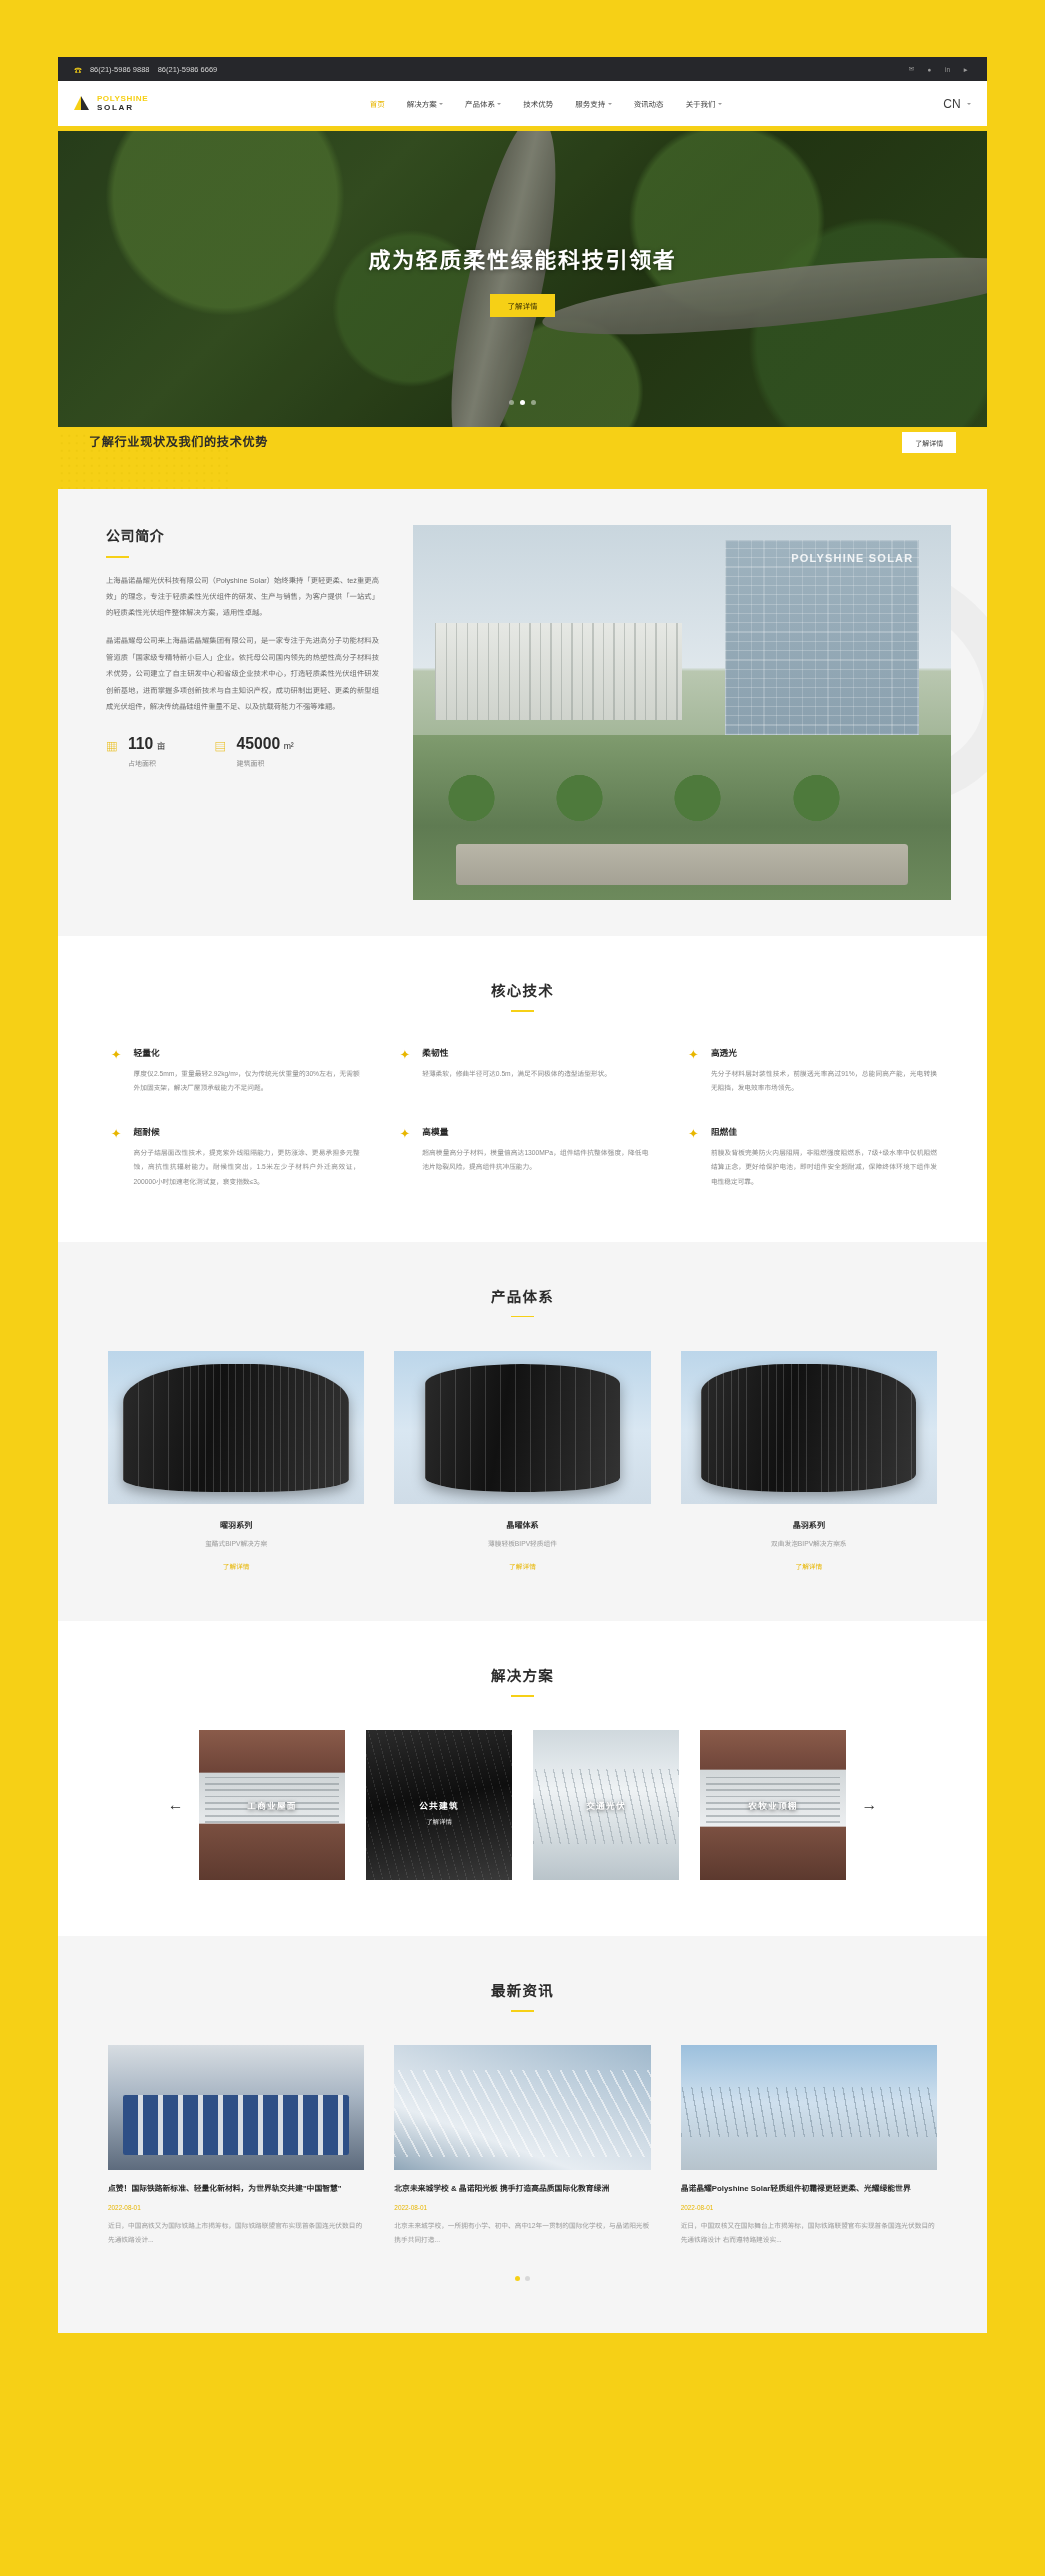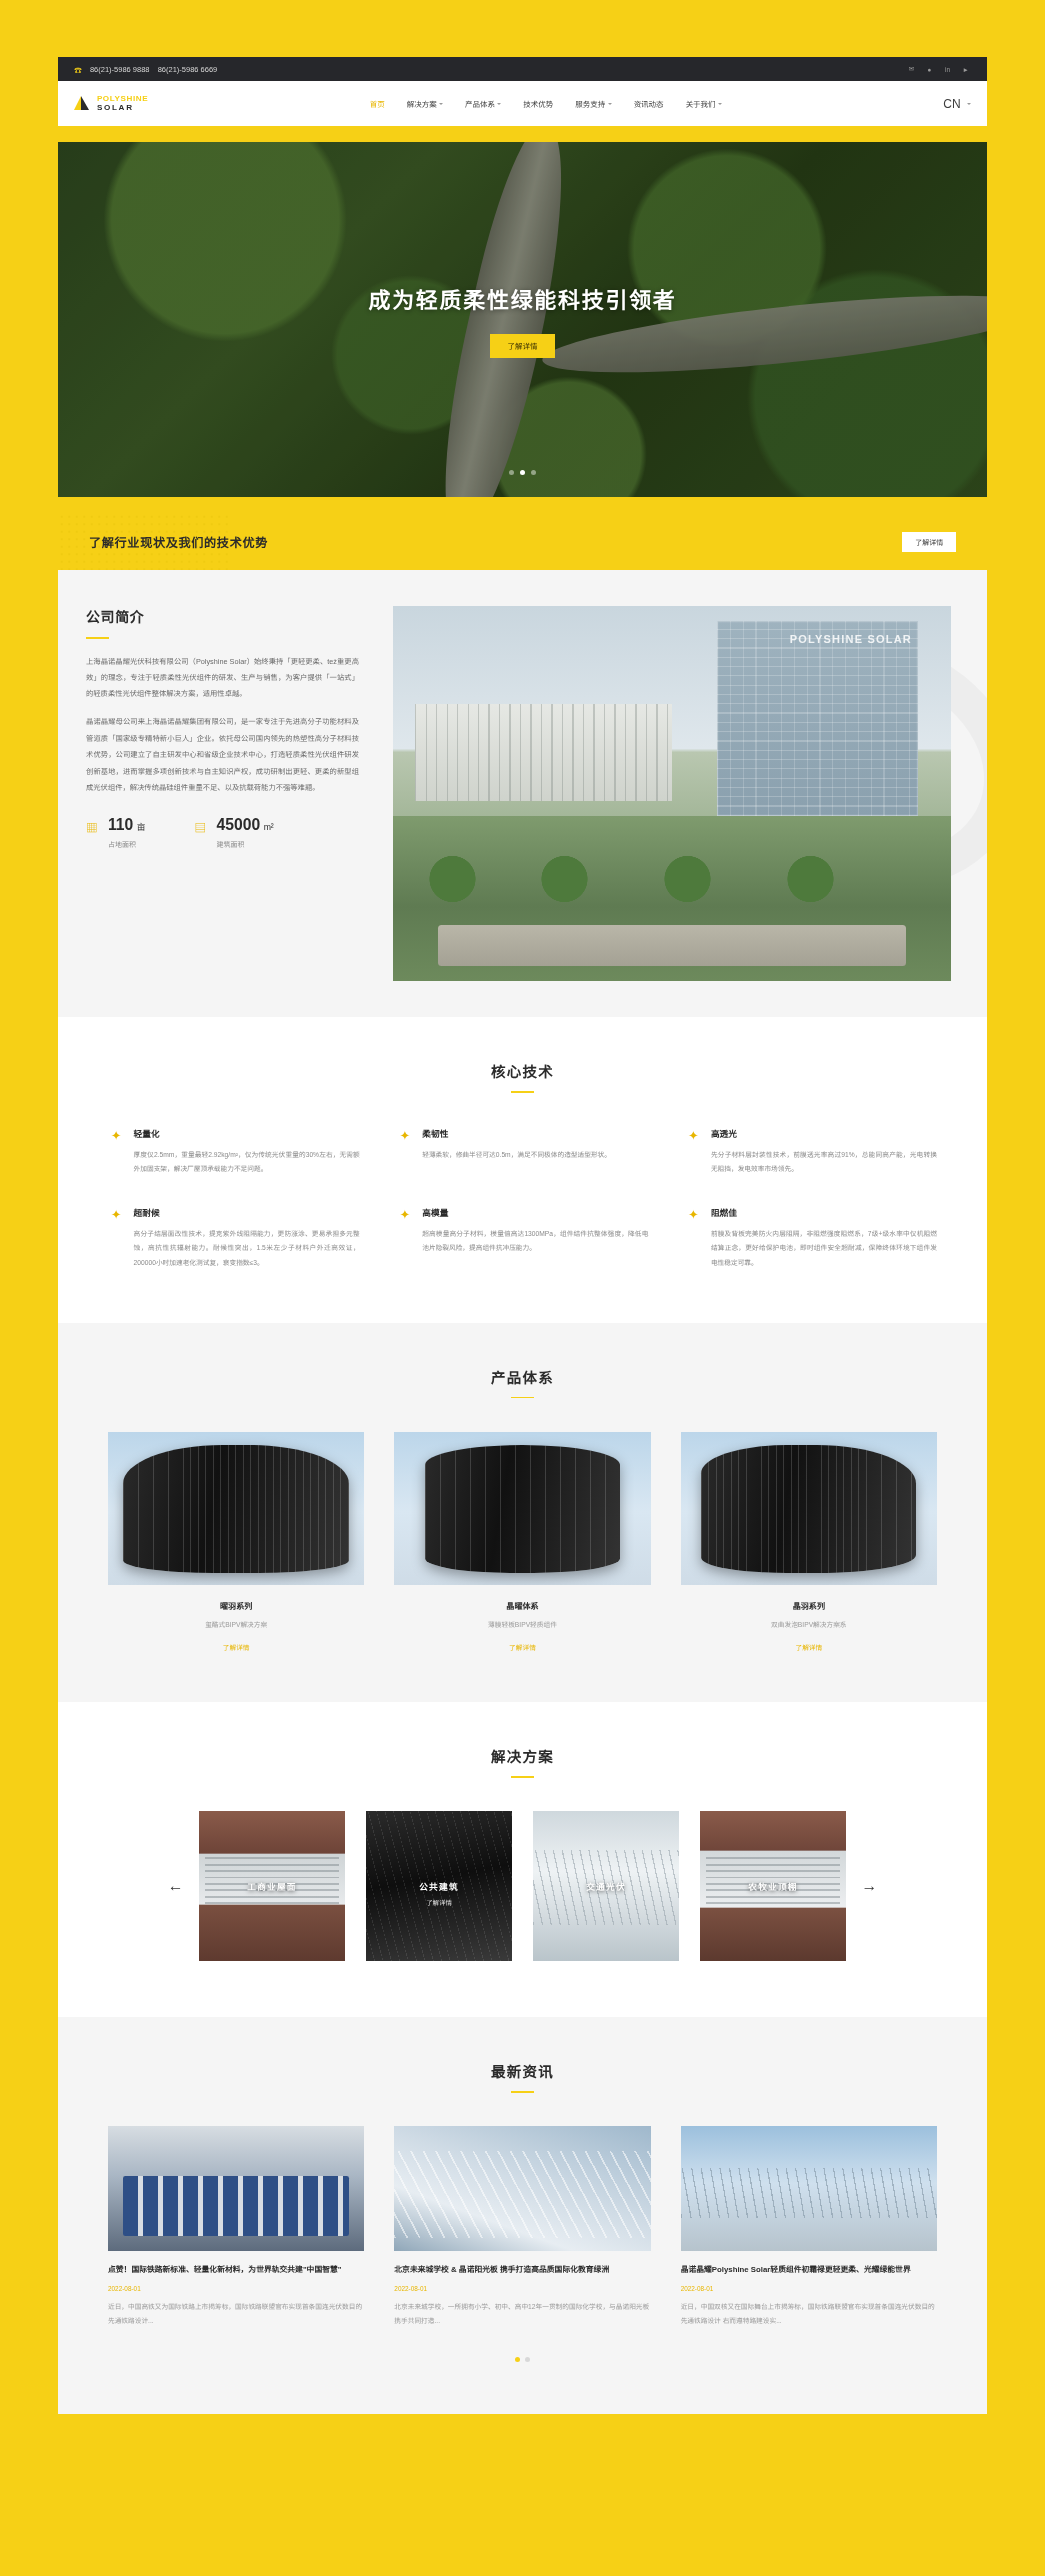--- a/index.html
+++ b/index.html
@@ -85,22 +85,22 @@
     width: 0; height: 0;
     border-left: 2px solid transparent;
     border-right: 2px solid transparent;
     border-top: 2.3px solid #9a9a9a;
     display: inline-block;
   }
   .nav-lang { display: flex; align-items: center; gap: 6px; font-size: 12px; color: #3d3d3d;}
 
   
   .hero {
-    margin: 16px 58px;
-    height: 355px;
+    margin: 5px 58px;
+    height: 296px;
     position: relative;
     overflow: hidden;
     background: #0c4a6e;
   }
   .hero .photo {
     position: absolute; inset: 0;
     background:
       radial-gradient(circle at 18% 22%, rgba(86,126,52,.85) 0 14%, rgba(0,0,0,0) 15%),
       radial-gradient(circle at 38% 60%, rgba(70,110,44,.8) 0 12%, rgba(0,0,0,0) 13%),
       radial-gradient(circle at 72% 30%, rgba(78,120,48,.8) 0 13%, rgba(0,0,0,0) 14%),
@@ -159,21 +159,21 @@
     cursor: pointer;
   }
   .hero-dots .d.on { background: #ffffff; }
 
   
   .strip {
     margin: 0 58px;
     height: 57px;
     background: #F6D016;
     display: flex;
-    align-items: center;
+    align-items: flex-start;
     padding: 0 31px;
     position: relative;
     overflow: hidden;
   }
   .strip .pattern {
     position: absolute; left: 0; top: 0; bottom: 0; width: 174px;
     background-image: radial-gradient(#ecc80f 1.2px, transparent 1.5px);
     background-size: 7.5px 7.5px;
     opacity: .75;
   }
@@ -186,21 +186,21 @@
     position: relative;
     background: #fff; color: #333; font-size: 7px;
     padding: 5.2px 12.8px; border: none; cursor: pointer;
   }
 
   
   .about {
     margin: 0 58px;
     background: #f5f5f5;
     display: flex;
-    padding: 36px 36px 36px 28px;
+    padding: 36px 36px 36px 48px;
     gap: 34px;
     position: relative;
     overflow: hidden;
   }
   .about .watermark {
     position: absolute; right: -35px; top: 70px;
     width: 302px; height: 244px;
     border: 35px solid rgba(0,0,0,.03);
     border-radius: 50%;
     transform: rotate(20deg);

